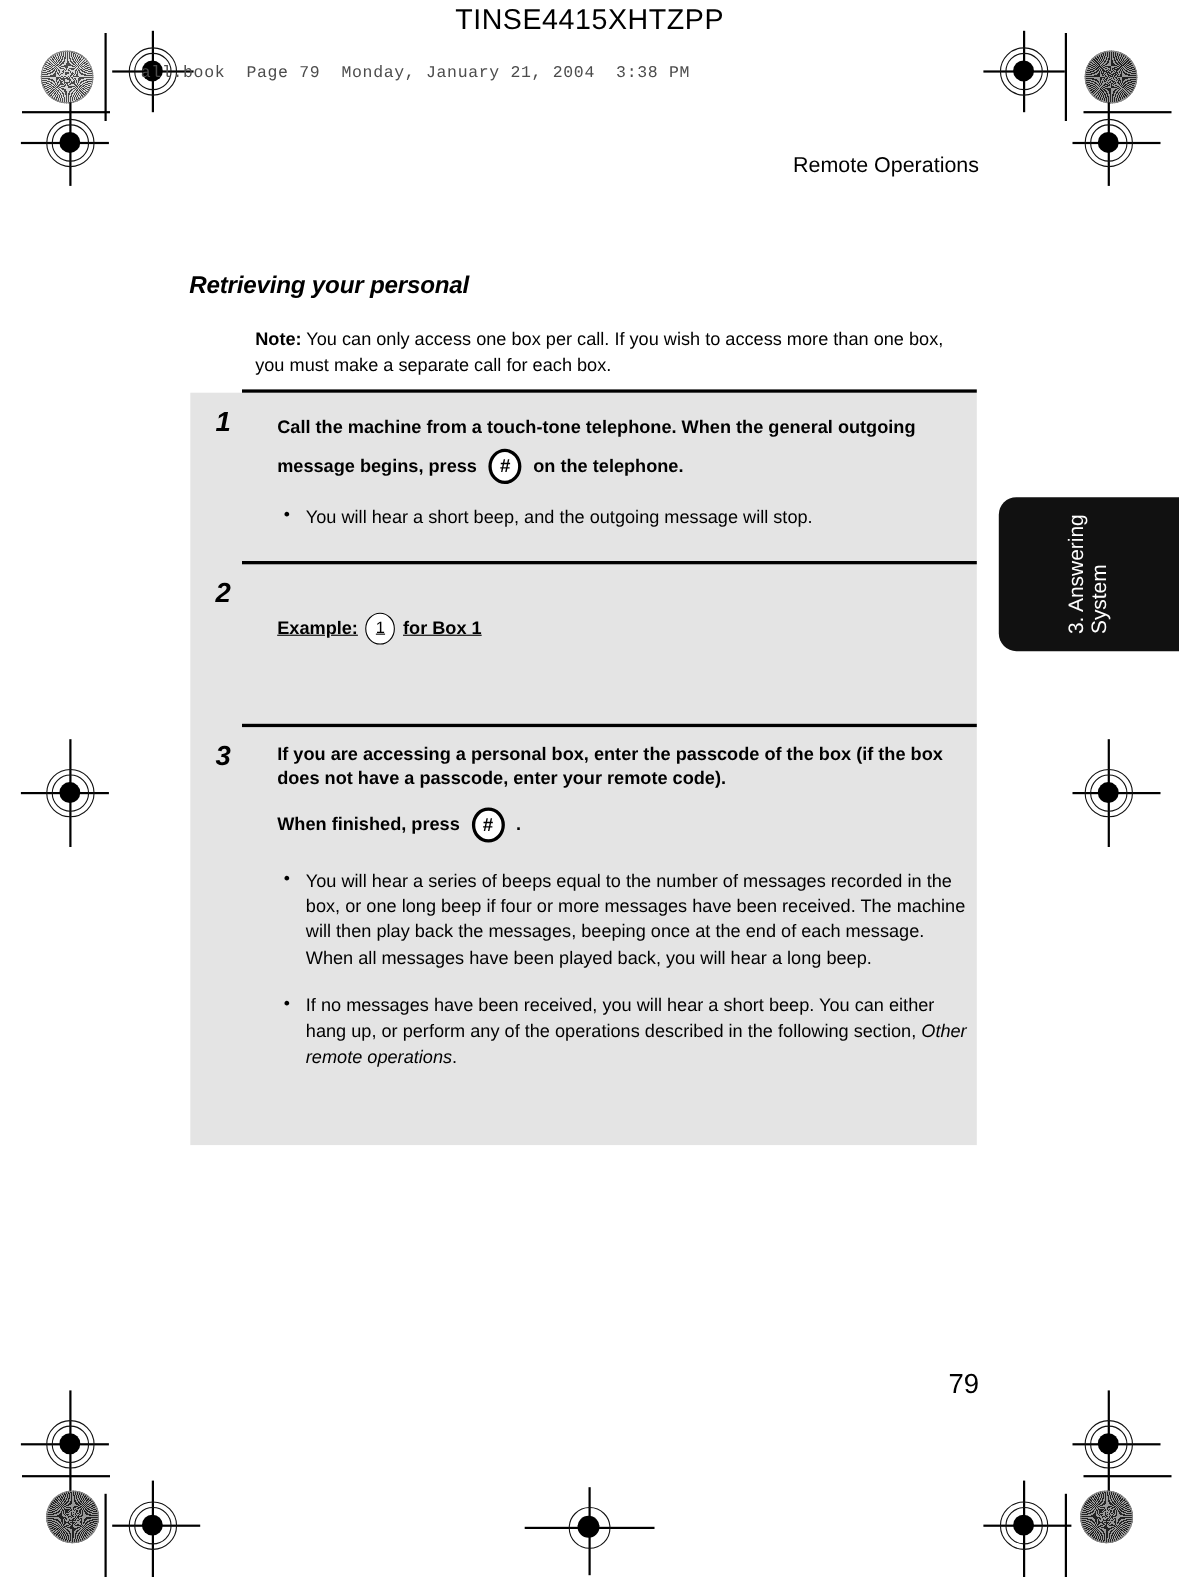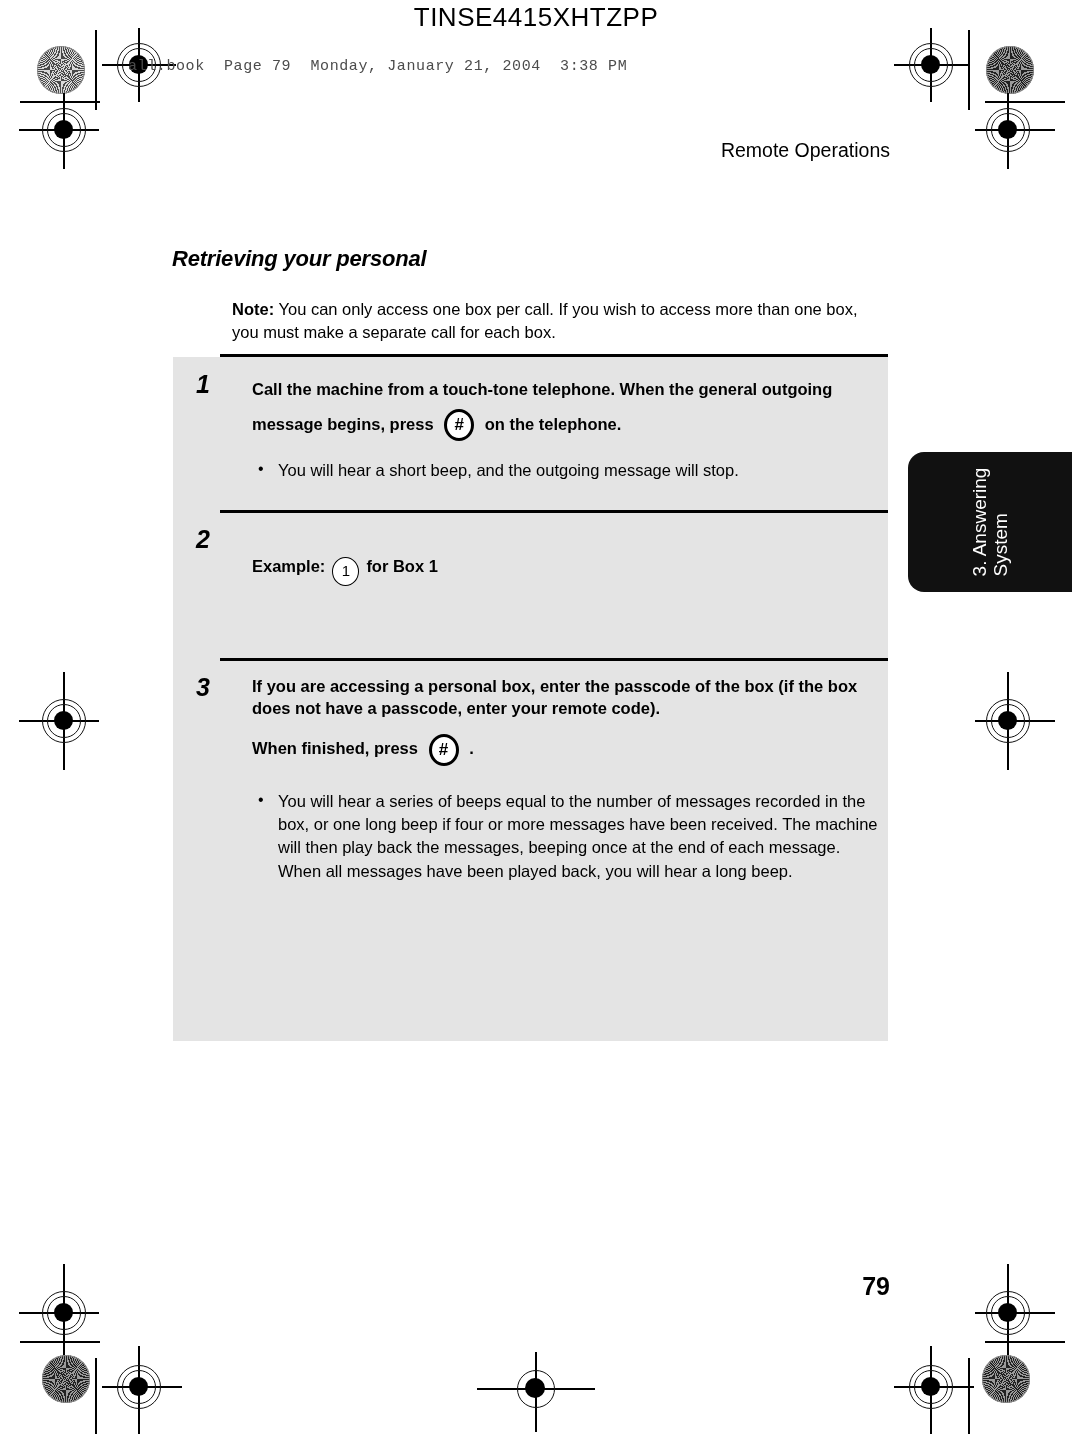--- a/index.html
+++ b/index.html
@@ -130,22 +130,23 @@
   .bullet::before {
     content: "\2022";
     position: absolute;
     left: 6px; top: -1px;
     font-size: 16px;
   }
   .example-line {
     font-size: 16.5px;
     font-weight: bold;
     display: flex;
-    align-items: flex-start;
+    align-items: center;
     gap: 0;
+    text-decoration: underline;
   }
 
   
   .keycap {
     display: inline-block;
     vertical-align: middle;
     border-radius: 50%;
     text-align: center;
     background: #ffffff;
     font-weight: bold;
@@ -181,23 +182,23 @@
     transform: translate(-50%, -50%) rotate(-90deg);
     white-space: nowrap;
     color: #ffffff;
     font-size: 19px;
     line-height: 1.12;
     text-align: left;
   }
 
   .folio {
     position: absolute;
-    right: 182px; top: 1272px;
+    right: 182px; top: 1244px;
     font-size: 25px;
-    font-weight: bold;
+    font-weight: normal;
   }
 </style>
 </head>
 <body>
 
 <div class="regmark starburst" style="left:37px; top:46px; width:48px; height:48px;"></div>
 
 <div class="trimline" style="left:95px; top:30px; width:2px; height:80px;"></div>
 <div class="trimline" style="left:20px; top:101px; width:80px; height:2px;"></div>
 
@@ -326,20 +327,21 @@
     </div>
   </div>
 </div>
 
 <div class="step" style="top:675px;">
   <div class="num">3</div>
   <div class="body">
     <div class="lead">If you are accessing a personal box, enter the passcode of the box (if the box does not have a passcode, enter your remote code).</div>
     <div class="lead" style="margin-top:14px;"><span>When finished, press</span> <span class="keycap hash">#</span> <span>.</span></div>
     <div class="bullet" style="margin-top:24px;">You will hear a series of beeps equal to the number of messages recorded in the box, or one long beep if four or more messages have been received. The machine will then play back the messages, beeping once at the end of each message. When all messages have been played back, you will hear a long beep.</div>
+    <div class="bullet" style="margin-top:20px;"><span>If no messages have been received, you will hear a short beep. You can either hang up, or perform any of the operations described in the following section, </span><i>Other remote operations</i><span>.</span></div>
   </div>
 </div>
 
 <div class="thumb-tab">
   <div class="label">
     <div>3. Answering</div>
     <div>System</div>
   </div>
 </div>
 

